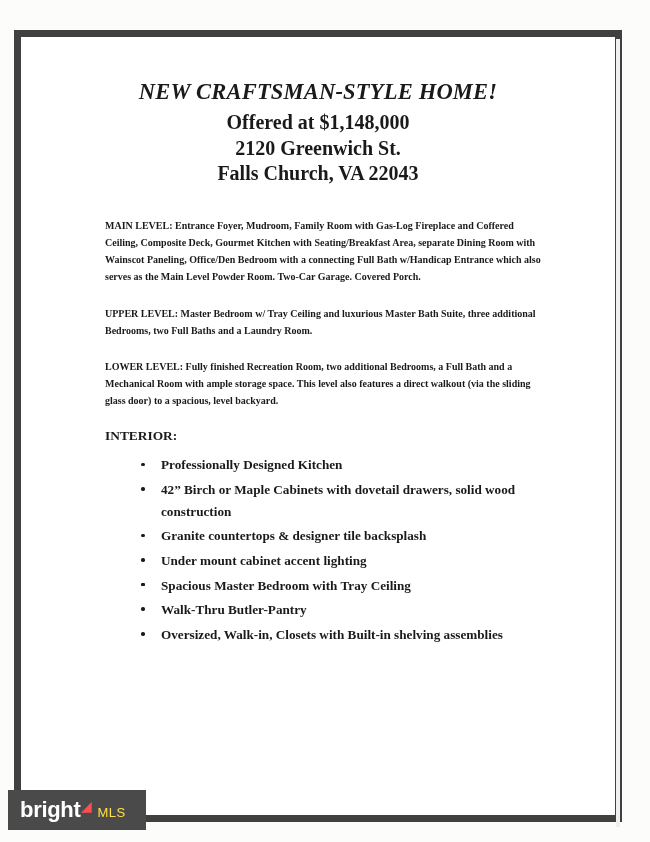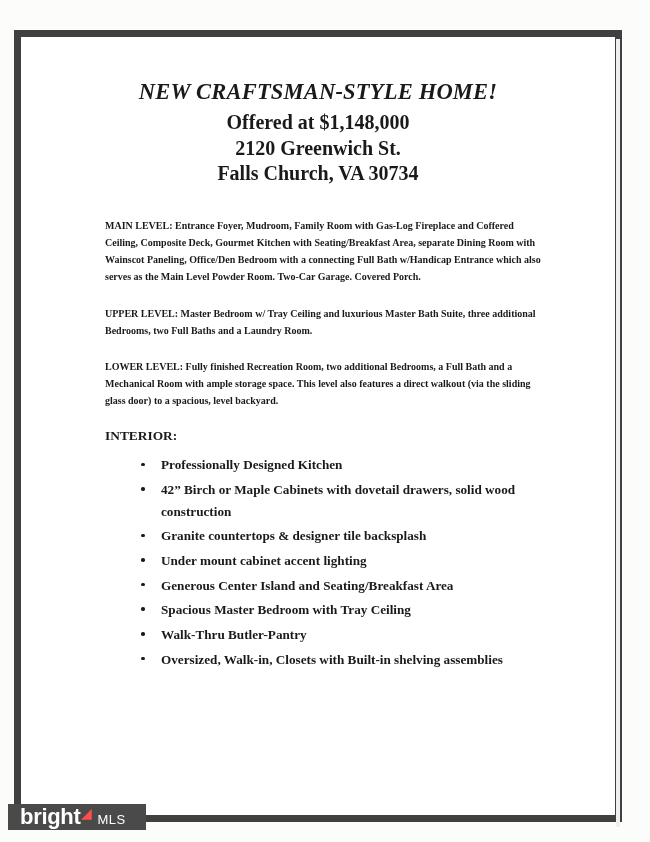--- a/index.html
+++ b/index.html
@@ -118,21 +118,21 @@
     background: #1a1a1a;
     border-radius: 50%;
   }
 
   
   #watermark {
     position: absolute;
     left: 8px;
     bottom: 12px;
     width: 138px;
-    height: 26px;
+    height: 40px;
     background: #4a4a4a;
     display: flex;
     align-items: center;
     padding-left: 12px;
     box-sizing: border-box;
   }
   #watermark .wm-bright {
     color: #ffffff;
     font-family: "Liberation Sans", sans-serif;
     font-size: 22px;
@@ -141,56 +141,56 @@
   }
   #watermark .wm-tick {
     color: #ff4d4d;
     font-family: "Liberation Sans", sans-serif;
     font-size: 13px;
     font-weight: bold;
     margin-left: 1px;
     margin-top: -7px;
   }
   #watermark .wm-mls {
-    color: #ffffff;
+    color: #fde047;
     font-family: "Liberation Sans", sans-serif;
     font-size: 13px;
     letter-spacing: 0.5px;
     margin-left: 6px;
     margin-top: 5px;
   }
 </style>
 </head>
 <body>
 
 <div id="page-scan">
   <div id="sheet-border">
     <div id="sheet">
 
       <div class="headline-block">
         <div class="headline-main">NEW CRAFTSMAN-STYLE HOME!</div>
         <div class="headline-sub">Offered at $1,148,000</div>
         <div class="headline-sub">2120 Greenwich St.</div>
-        <div class="headline-sub">Falls Church, VA 30734</div>
+        <div class="headline-sub">Falls Church, VA 22043</div>
       </div>
 
       <div class="body-area">
 
         <p class="para">MAIN LEVEL: Entrance Foyer, Mudroom, Family Room with Gas-Log Fireplace and Coffered Ceiling, Composite Deck, Gourmet Kitchen with Seating/Breakfast Area, separate Dining Room with Wainscot Paneling, Office/Den Bedroom with a connecting Full Bath w/Handicap Entrance which also serves as the Main Level Powder Room.  Two-Car Garage.  Covered Porch.</p>
         <p class="para">UPPER LEVEL: Master Bedroom w/ Tray Ceiling and luxurious Master Bath Suite, three additional Bedrooms, two Full Baths and a Laundry Room.</p>
         <p class="para">LOWER LEVEL: Fully finished Recreation Room, two additional Bedrooms, a Full Bath and a Mechanical Room with ample storage space.  This level also features a direct walkout (via the sliding glass door) to a spacious, level backyard.</p>
 
         <p class="section-label">INTERIOR:</p>
 
         <ul class="features">
           <li><span class="bullet-dot"></span><span>Professionally Designed Kitchen</span></li>
           <li><span class="bullet-dot"></span><span>42” Birch or Maple Cabinets with dovetail drawers, solid wood construction</span></li>
           <li><span class="bullet-dot"></span><span>Granite countertops &amp; designer tile backsplash</span></li>
           <li><span class="bullet-dot"></span><span>Under mount cabinet accent lighting</span></li>
-          <li><span class="bullet-dot"></span><span>Generous Center Island and Seating/Breakfast Area</span></li>
+          <li><span class="bullet-dot"></span></li>
           <li><span class="bullet-dot"></span><span>Spacious Master Bedroom with Tray Ceiling</span></li>
           <li><span class="bullet-dot"></span><span>Walk-Thru Butler-Pantry</span></li>
           <li><span class="bullet-dot"></span><span>Oversized, Walk-in, Closets with Built-in shelving assemblies</span></li>
 
         </ul>
 
       </div>
     </div>
   </div>
 

